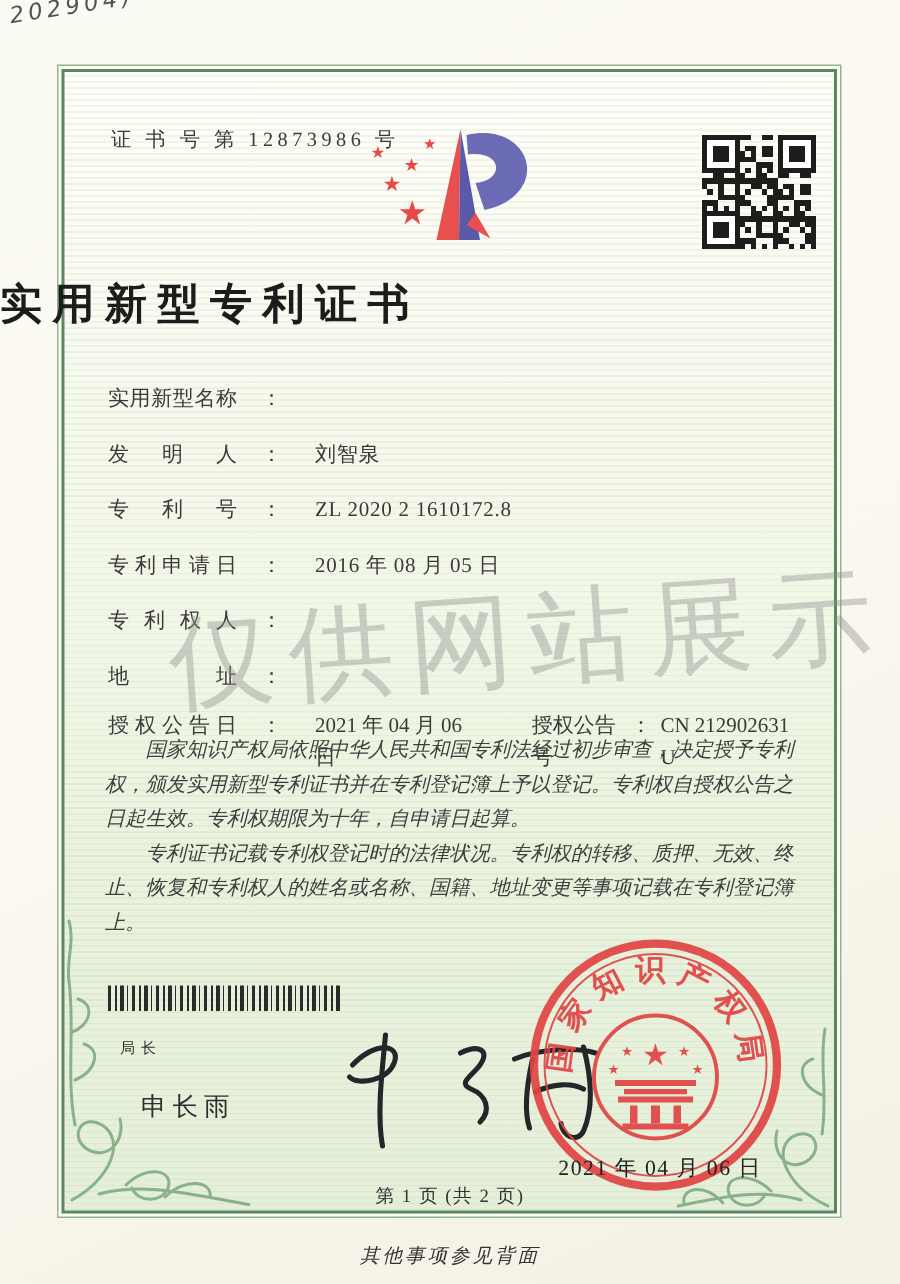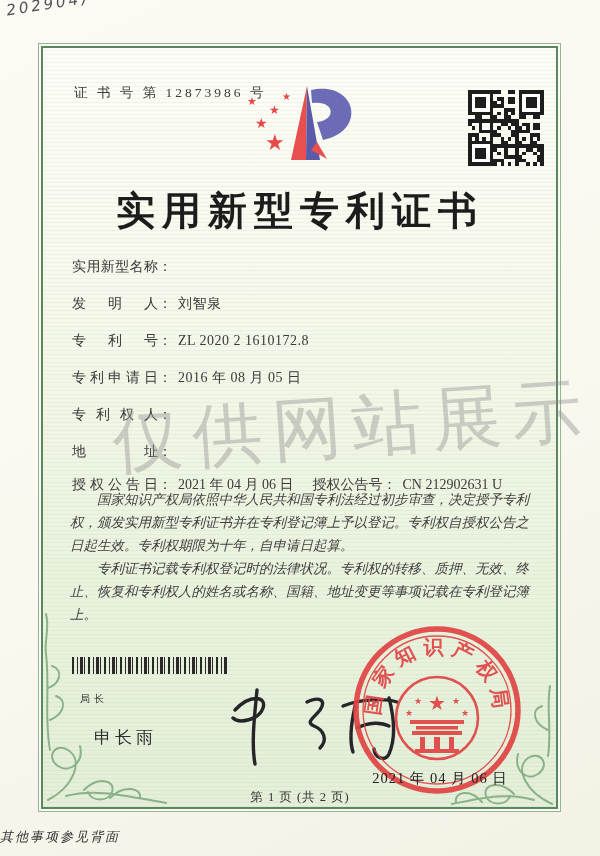--- a/index.html
+++ b/index.html
@@ -22,25 +22,25 @@
   .corner-orn{position:absolute;z-index:3;opacity:.85;}
   .content{position:absolute;inset:0;z-index:10;}
 
   .cert-no{position:absolute;left:74px;top:84px;font-size:13.5px;color:#3a3a3a;letter-spacing:3px;}
 
   .logo{position:absolute;left:225px;top:80px;width:150px;height:96px;}
   .logo .star{position:absolute;color:#e84848;line-height:1;font-family:"DejaVu Sans",sans-serif;}
 
   .qr{position:absolute;left:468px;top:90px;width:76px;height:76px;}
 
-  .title{position:absolute;left:0;right:0;top:184px;text-align:center;font-size:39px;
+  .title{position:absolute;left:0;right:0;top:184px;font-size:28px;
     font-weight:bold;color:#1c1c1c;letter-spacing:7px;}
 
   .fields{position:absolute;left:72px;top:256px;width:462px;font-size:14px;color:#3a3a3a;}
-  .frow{display:flex;align-items:flex-start;line-height:21px;margin-bottom:16px;}
+  .frow{display:flex;align-items:flex-start;line-height:21px;margin-bottom:16px;gap:16px;}
   .flabel{width:86px;flex:0 0 86px;text-align:justify;text-align-last:justify;}
   .fcolon{flex:0 0 auto;margin-right:6px;}
   .fvalue{flex:1;letter-spacing:.5px;}
   .frow.addr{margin-bottom:12px;}
   .frow.grant{margin-bottom:0;}
   .grant-pair2{display:flex;margin-left:19px;}
 
   .paras{position:absolute;left:70px;top:488px;width:462px;font-size:13.5px;line-height:23px;
     color:#3e3e3e;font-style:italic;}
   .paras p{margin:0;text-indent:2em;}
@@ -52,21 +52,21 @@
 
   .signoff-title{position:absolute;left:80px;top:692px;font-size:10px;color:#2e2e2e;letter-spacing:4px;}
   .signoff-name{position:absolute;left:94px;top:726px;font-size:17px;color:#2e2e2e;letter-spacing:4px;}
   .signature{position:absolute;left:205px;top:672px;z-index:15;}
 
   .seal{position:absolute;left:349px;top:622px;width:176px;height:176px;z-index:20;opacity:.93;}
   .seal-date{position:absolute;left:350px;top:769px;width:180px;text-align:center;z-index:25;
     font-size:14.5px;color:#222;letter-spacing:1px;}
 
   .page-info{position:absolute;left:0;right:0;top:789px;text-align:center;font-size:12.5px;color:#333;letter-spacing:1px;}
-  .back-note{position:absolute;left:0;right:0;top:828px;font-size:13px;
+  .back-note{position:absolute;left:0;right:0;top:828px;text-align:center;font-size:13px;
     color:#333;font-style:italic;letter-spacing:2px;}
 
   .watermark{position:absolute;left:112px;top:380px;z-index:30;font-size:70px;color:#8e8e8e;
     opacity:.40;letter-spacing:10px;transform:rotate(-4deg);white-space:nowrap;pointer-events:none;
     font-family:"Liberation Sans","DejaVu Sans",sans-serif;}
 </style>
 </head>
 <body>
 
 <div id="page">

